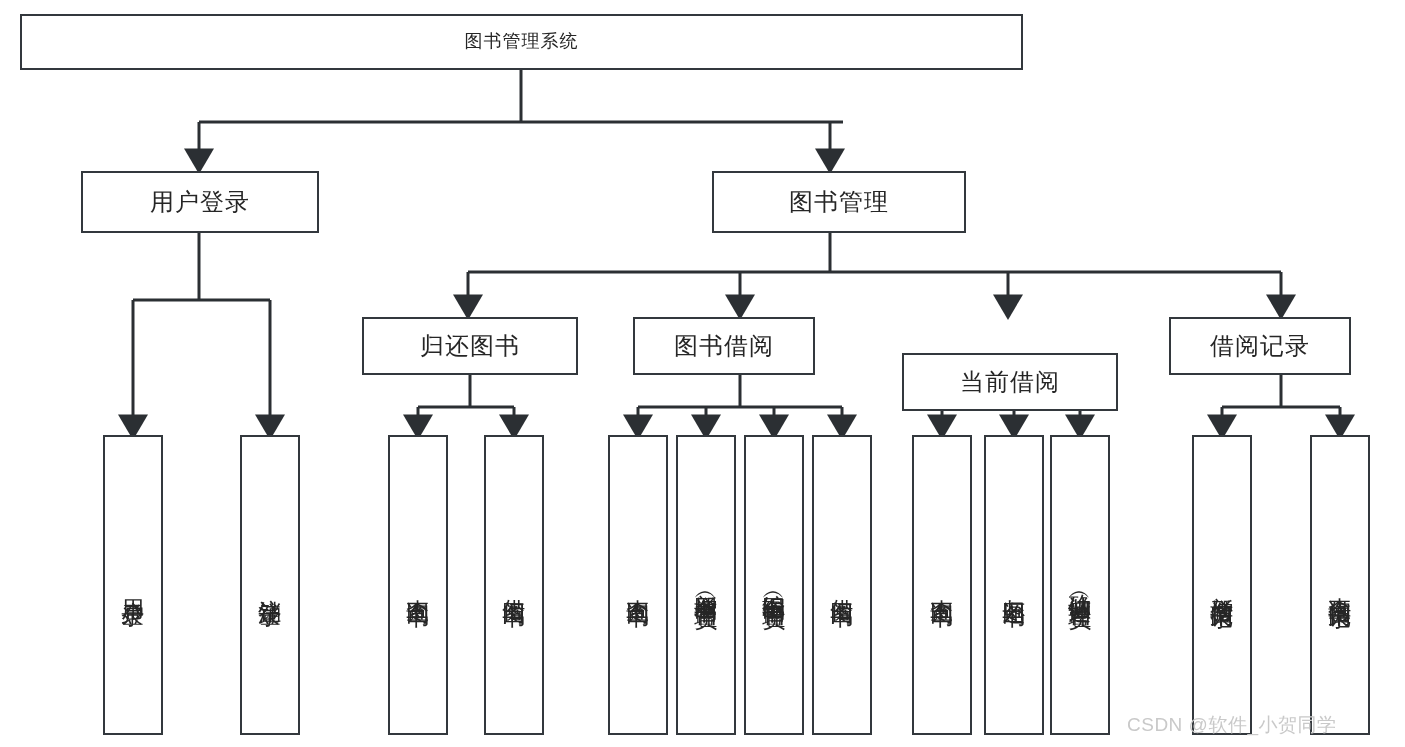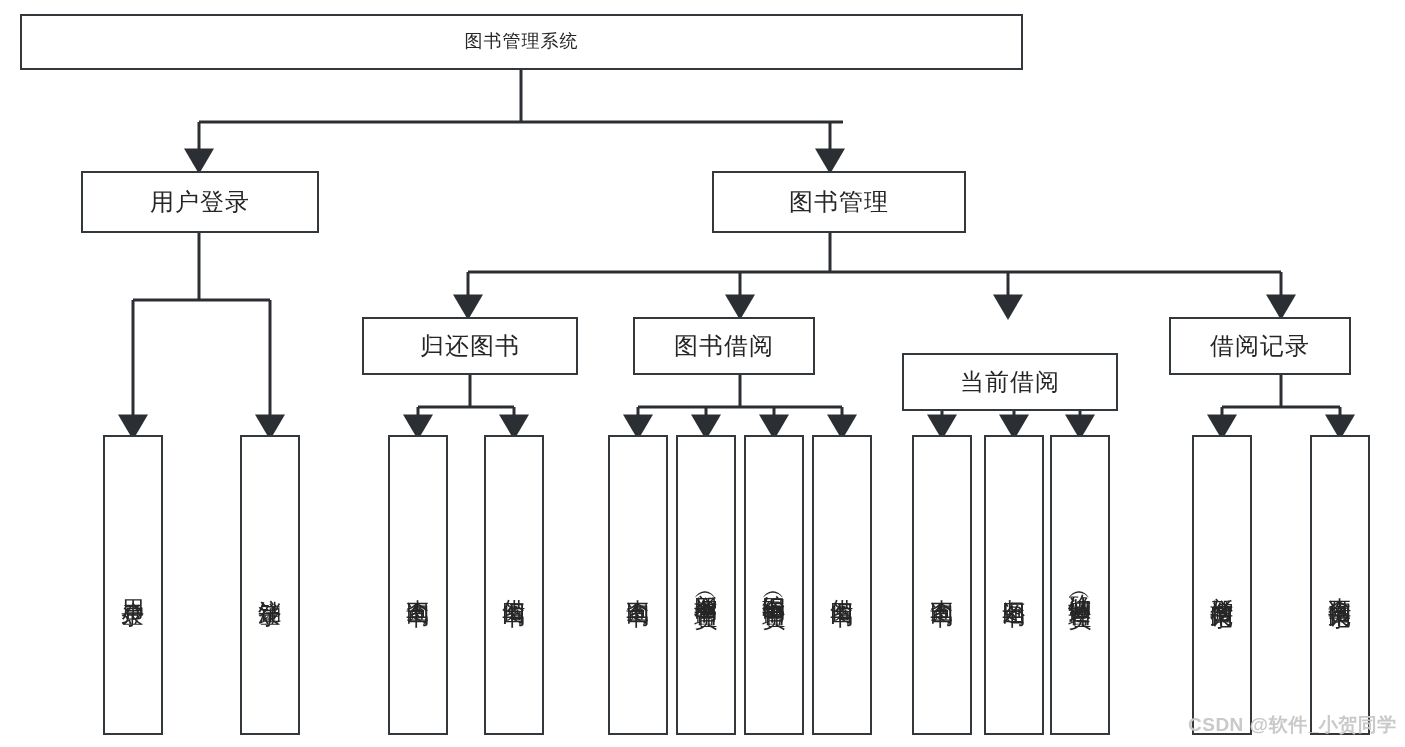--- a/index.html
+++ b/index.html
@@ -168,15 +168,15 @@
   <div class="node vert" id="n-leaf-10" style="left: 1050px; top: 435px; width: 60px; height: 300px;">
     <span class="vlabel">确认归还（管理员）</span>
   </div>
   <div class="node vert" id="n-leaf-11" style="left: 1192px; top: 435px; width: 60px; height: 300px;">
     <span class="vlabel">新增借阅记录</span>
   </div>
   <div class="node vert" id="n-leaf-12" style="left: 1310px; top: 435px; width: 60px; height: 300px;">
     <span class="vlabel">查询借阅记录</span>
   </div>
 
-  <div class="watermark" id="wm" style="left: 1188px; top: 712px; font-weight: bold;">CSDN @软件_小贺同学</div>
+  <div class="watermark" id="wm" style="left: 1127px; top: 712px;">CSDN @软件_小贺同学</div>
 
 </div>
 
 </body></html>

